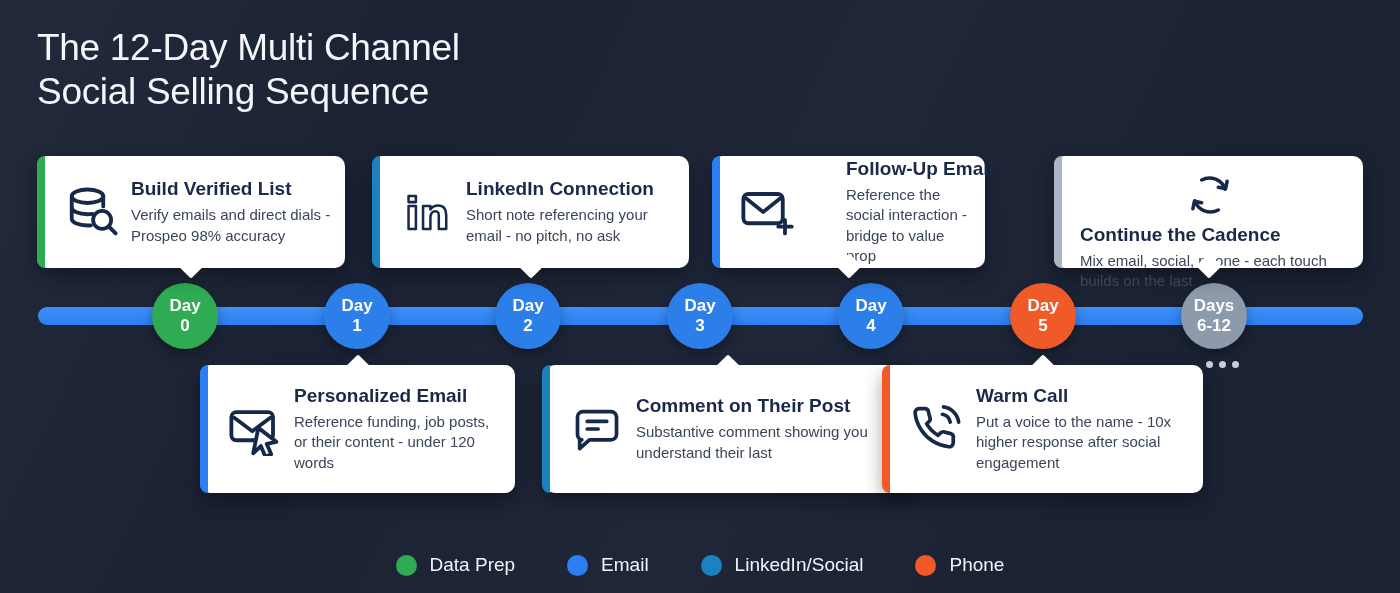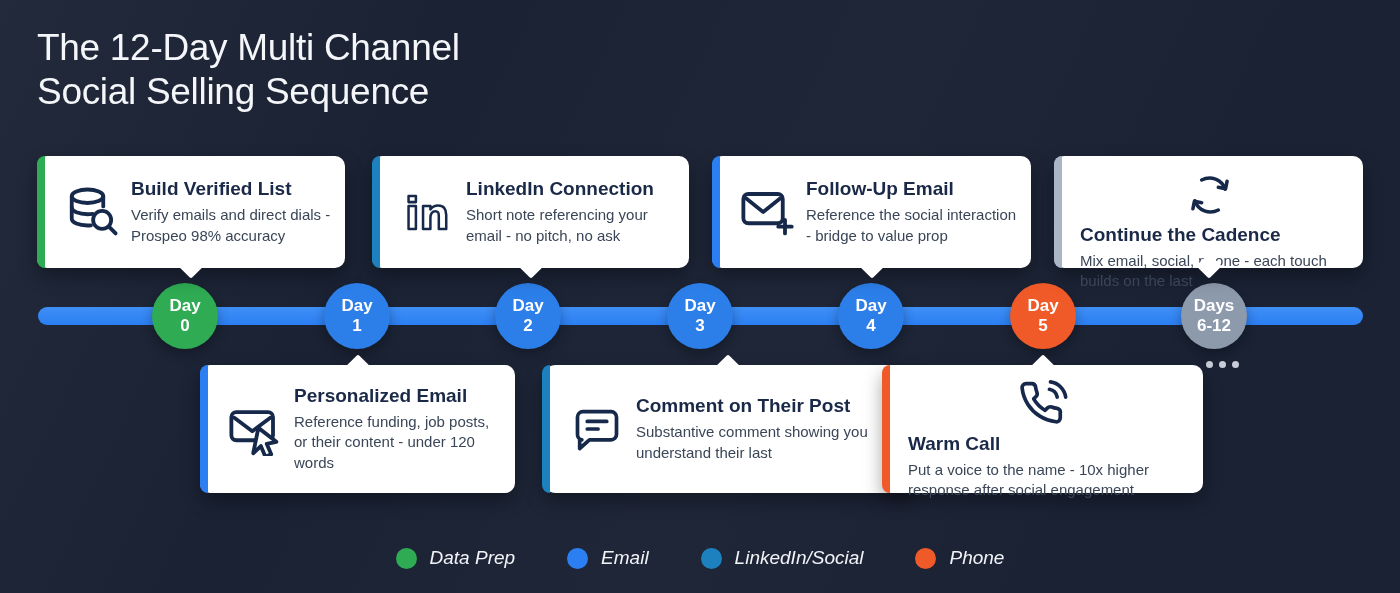--- a/index.html
+++ b/index.html
@@ -38,25 +38,25 @@
   .card.below::before{top:-7px;transform:translateX(-50%) rotate(45deg);}
   
   .acc-green{background:#2eab53;}
   .acc-email{background:#2b7ff2;}
   .acc-social{background:#1d80bf;}
   .acc-orange{background:#f05a28;}
   .acc-gray{background:#a9b6c6;}
   
   #card0{left:37px; top:156px; width:308px; height:112px;}
   #card1{left:372px;top:156px; width:317px; height:112px;}
-  #card2{left:712px;top:156px; width:319px; height:112px;}
+  #card2{left:712px;top:156px; width:273px; height:112px;gap:40px;}
   #card3{left:1054px;top:156px;width:309px; height:112px;flex-direction:column;}
   #card4{left:200px;top:365px; width:315px; height:128px;}
   #card5{left:542px;top:365px; width:372px; height:128px;border-radius:14px;}
-  #card6{left:882px;top:365px; width:321px; height:128px;flex-direction:column;}
+  #card6{left:882px;top:365px; width:321px; height:128px;}
   
   .tl-bar{
     position:absolute;left:38px;top:307px;width:1325px;height:18px;border-radius:9px;
     background:linear-gradient(#3f8ff6,#2b7ff2);
   }
   .day{
     position:absolute;top:283px;width:66px;height:66px;border-radius:50%;
     display:flex;flex-direction:column;align-items:center;justify-content:center;
     color:#fff;font-weight:700;font-size:17px;line-height:1.2;
     box-shadow:0 5px 12px rgba(0,0,0,0.3);
@@ -65,22 +65,22 @@
   .c-blue{background:#2c7ee9;}
   .c-orange{background:#f05a28;}
   .c-gray{background:#8d9aab;}
   #day0{left:152px;} #day1{left:324px;} #day2{left:495px;} #day3{left:667px;}
   #day4{left:838px;} #day5{left:1010px;} #day6{left:1181px;}
   
   .more-dots{position:absolute;left:1206px;top:361px;display:flex;gap:6px;}
   .more-dots .dot{width:7px;height:7px;border-radius:50%;background:#c8cdd8;}
   
   .legend{
-    position:absolute;left:0;bottom:24px;width:100%;
-    display:flex;justify-content:center;gap:52px;font-style:italic;
+    position:absolute;left:0;bottom:17px;width:100%;
+    display:flex;justify-content:center;gap:52px;
   }
   .legend .item{display:flex;align-items:center;gap:13px;color:#f2f4f8;font-size:19px;}
   .legend .swatch{width:21px;height:21px;border-radius:50%;}
 </style>
 </head>
 <body>
 
 <div class="stage">
 
   <div class="page-title">

